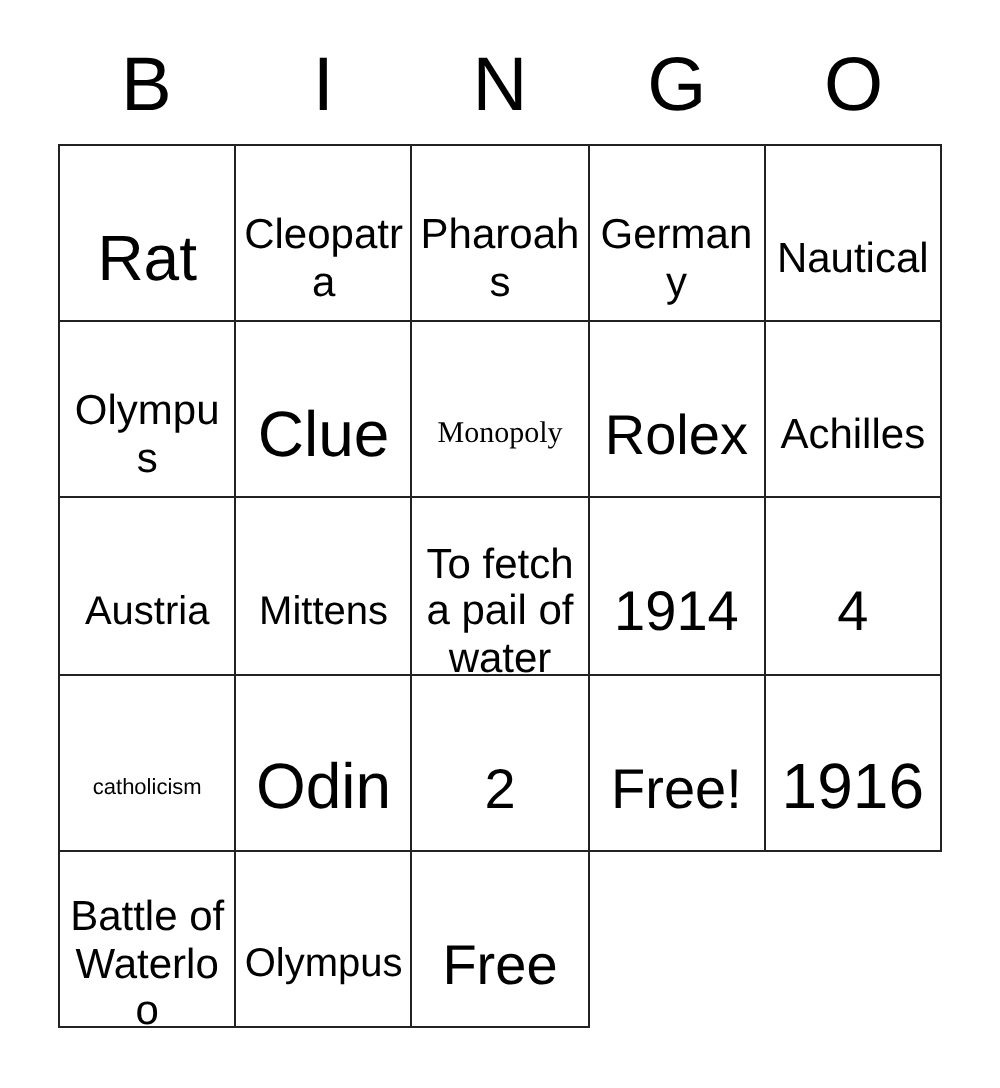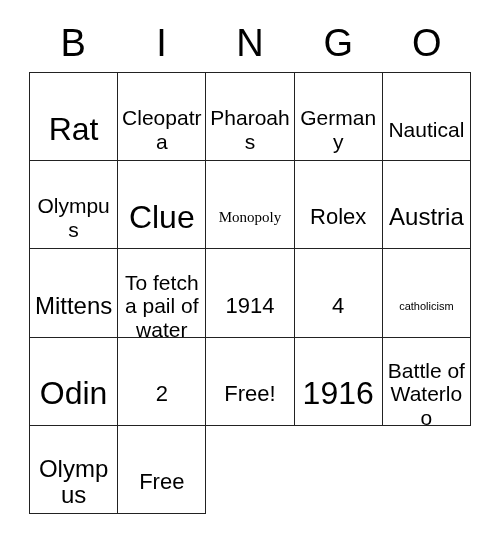--- a/index.html
+++ b/index.html
@@ -66,22 +66,22 @@
     hyphens: manual;
   }
   .cell-text {
     display: block;
     width: 100%;
     margin-top: 26px;
   }
 
   
   .fs-xl  { font-size: 32px; }
-  .fs-lg  { font-size: 22px; }
-  .fs-md  { font-size: 24px; }
+  .fs-lg  { font-size: 28px; }
+  .fs-md  { font-size: 20px; }
   .fs-sm  { font-size: 21px; }
   .fs-xs  { font-size: 15px; font-family: Liberation Serif, serif; }
   .fs-xxs { font-size: 11px; }
 </style>
 </head>
 <body>
 
 <div id="card">
 
   <div id="header-row">
@@ -114,20 +114,23 @@
         <span class="cell-text">Olympus</span>
       </div>
     <div class="cell fs-xl">
         <span class="cell-text">Clue</span>
       </div>
     <div class="cell fs-xs">
         <span class="cell-text">Monopoly</span>
       </div>
     <div class="cell fs-lg">
         <span class="cell-text">Rolex</span>
+      </div>
+    <div class="cell fs-sm">
+        <span class="cell-text">Achilles</span>
       </div>
 
     <div class="cell fs-md">
         <span class="cell-text">Austria</span>
       </div>
     <div class="cell fs-md">
         <span class="cell-text">Mittens</span>
       </div>
     <div class="cell fs-sm">
         <span class="cell-text">To fetch a pail of water</span>

